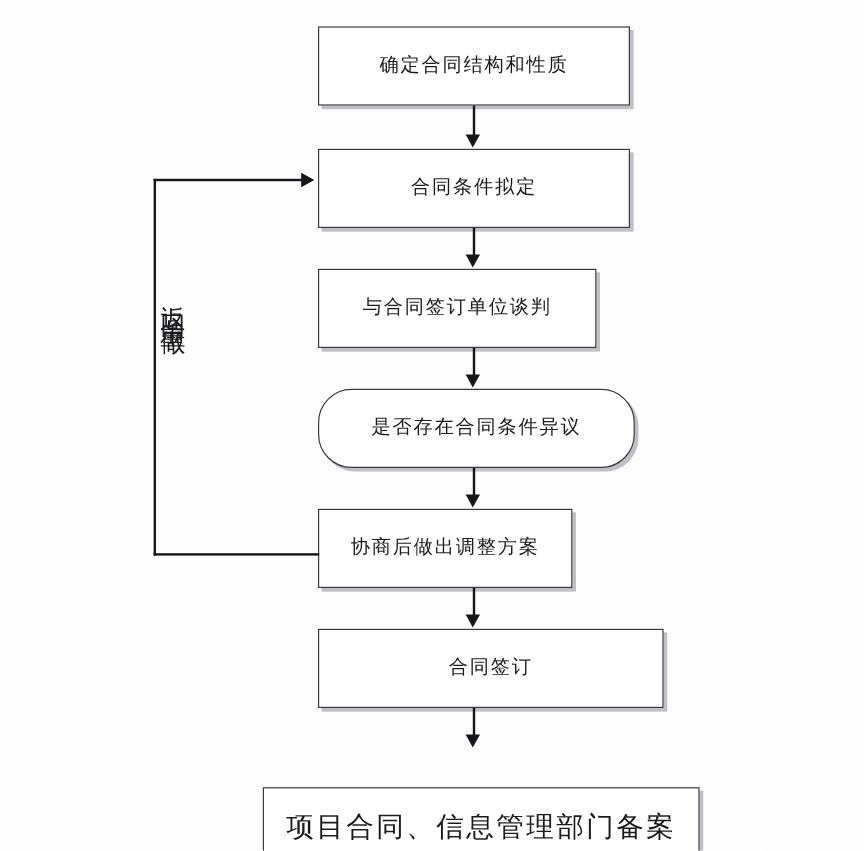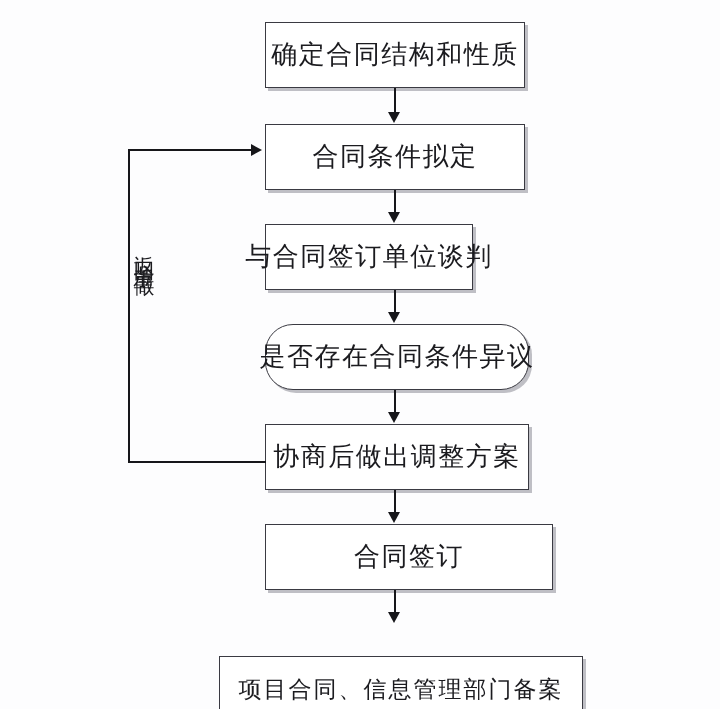--- a/index.html
+++ b/index.html
@@ -22,21 +22,21 @@
     box-sizing: border-box;
     background: #ffffff;
     border: 1.6px solid #3a3a42;
     box-shadow: 3px 3px 0 0 rgba(140,140,150,0.55);
     display: flex;
     align-items: center;
     justify-content: center;
   }
   .node-label {
     font-family: "Liberation Serif", "DejaVu Serif", serif;
-    font-size: 26px;
+    font-size: 16px;
     color: #1b1b1f;
     letter-spacing: 1.5px;
     white-space: nowrap;
     line-height: 1;
   }
   .node.wide .node-label {
     font-size: 23px;
     letter-spacing: 2px;
   }
   
@@ -85,29 +85,29 @@
 <div id="canvas">
 
   <div class="node" style="left:265px; top:22px; width:260px; height:66px;">
     <span class="node-label">确定合同结构和性质</span>
   </div>
 
   <div class="node" style="left:265px; top:124px; width:260px; height:66px;align-items:center;">
     <span class="node-label">合同条件拟定</span>
   </div>
 
-  <div class="node" style="left:265px; top:224px; width:208px; height:66px;">
+  <div class="node" style="left:265px; top:224px; width:232px; height:66px;">
     <span class="node-label">与合同签订单位谈判</span>
   </div>
 
   <div class="node" style="left:265px; top:324px; width:264px; height:66px;border-radius:28px;">
     <span class="node-label">是否存在合同条件异议</span>
   </div>
 
-  <div class="node" style="left:265px; top:424px; width:264px; height:66px;">
+  <div class="node" style="left:265px; top:424px; width:212px; height:66px;">
     <span class="node-label">协商后做出调整方案</span>
   </div>
 
   <div class="node" style="left:265px; top:524px; width:288px; height:66px;">
     <span class="node-label">合同签订</span>
   </div>
 
   <div class="node wide" style="left:219px; top:656px; width:364px; height:67px;">
     <span class="node-label">项目合同、信息管理部门备案</span>
   </div>

